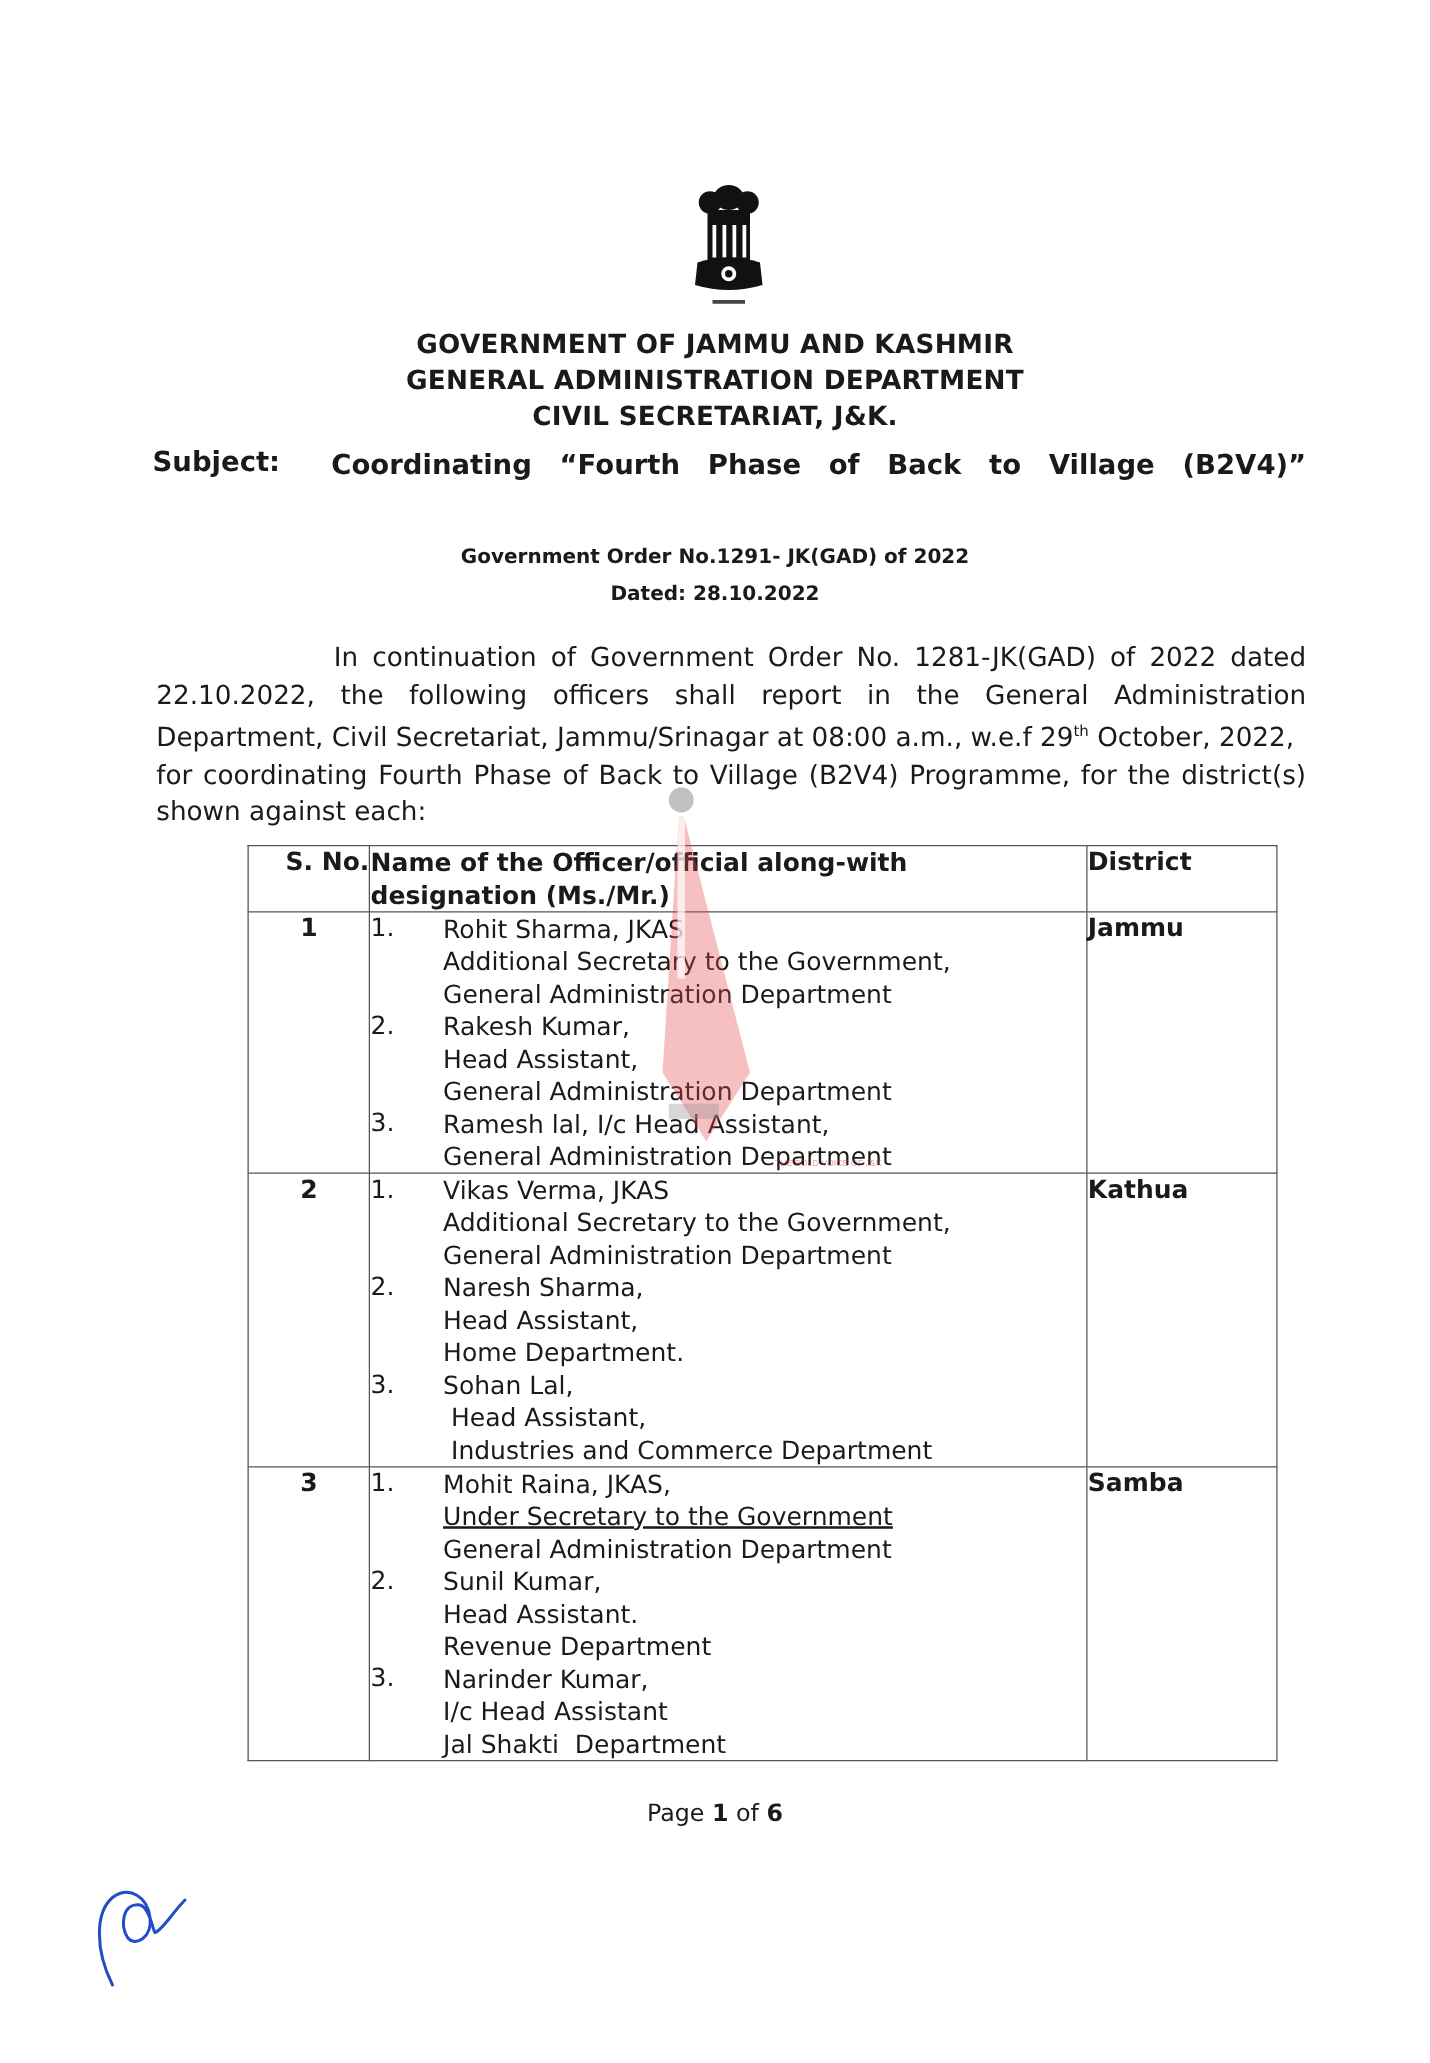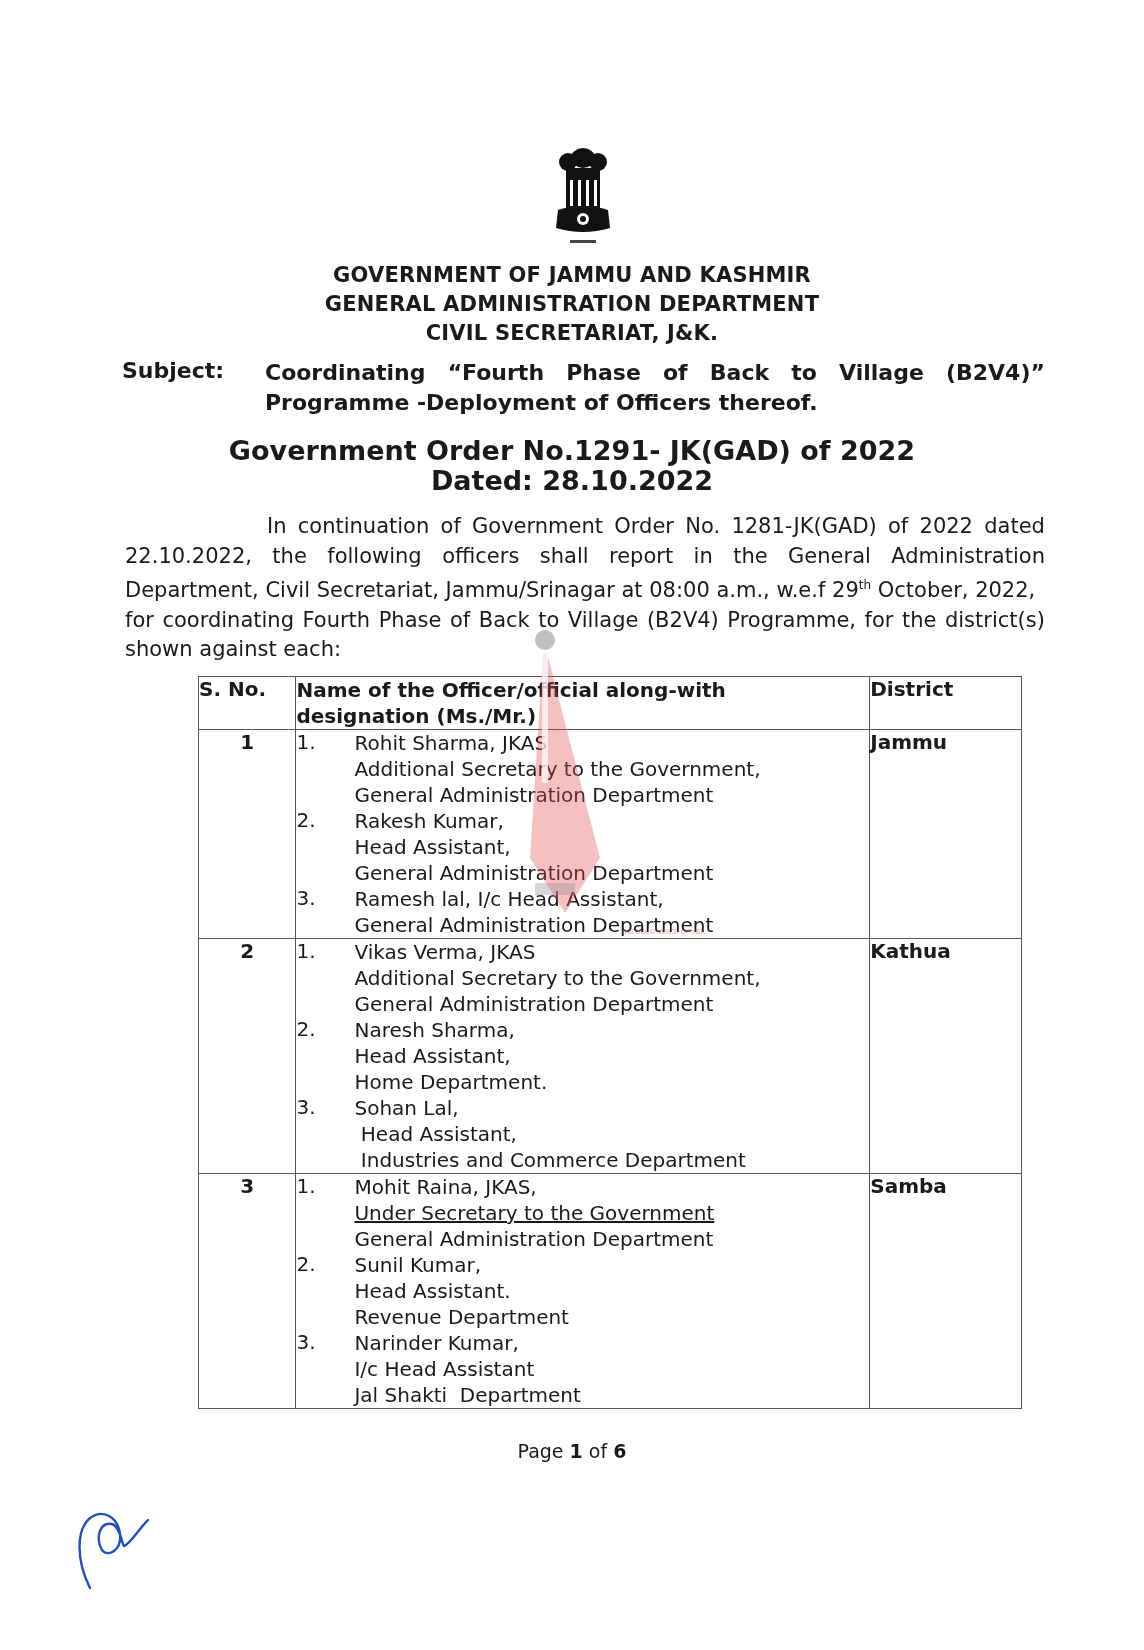--- a/index.html
+++ b/index.html
@@ -11,33 +11,33 @@
   .header { position:absolute; left:0; width:1144px; text-align:center;
             font-weight:bold; font-size:21px; letter-spacing:0.2px; }
   .h1 { top:263px; } .h2 { top:292px; } .h3 { top:321px; }
 
   .subject-label { position:absolute; left:122px; top:358px; font-weight:bold; font-size:22px; }
   .subject-text { position:absolute; left:265px; top:358px; width:780px;
                   font-weight:bold; font-size:22px; line-height:30px;
                   text-align:justify; text-align-last:left; }
   .subject-text .l1 { display:flex; justify-content:space-between; }
 
-  .order { position:absolute; left:0; width:1144px; text-align:center; font-weight:bold; font-size:27px; }
+  .order { position:absolute; left:0; width:1144px; text-align:center; font-weight:bold; font-size:16px; }
   .order1 { top:435px; } .order2 { top:465px; }
 
   .para { position:absolute; left:125px; top:512px; width:920px; font-size:21px; line-height:29.5px; }
   .para .row { display:flex; justify-content:space-between; white-space:nowrap; }
   .para .indent { padding-left:142px; }
   .para sup { font-size:12px;text-align:center; }
 
   table.officers { position:absolute; left:198px; top:676px; width:824px;
                    border-collapse:collapse; font-size:20px; }
   table.officers th, table.officers td { border:1.5px solid #555; vertical-align:top; padding:0; }
   th { text-align:left; font-weight:bold; font-size:20px; }
-  .c-sno { width:96px; } .c-name { width:570px; } .c-dist { width:150px; }
+  .c-sno { width:96px;text-align:right; } .c-name { width:570px; } .c-dist { width:150px; }
   th.c-sno { padding:6px 0 4px 2px; }
   th.c-name { padding:6px 0 4px 10px; line-height:26px; }
   th.c-dist { padding:6px 0 4px 10px; }
   td.sno { text-align:center; font-weight:bold; padding-top:6px; }
   td.dist { font-weight:bold; padding:6px 0 0 10px; }
   td.names { padding:4px 0 2px 8px; }
   .entry { display:flex; }
   .entry .num { width:58px; flex:none; }
   .entry .lines div { line-height:26px; }
 
@@ -83,21 +83,20 @@
     <div class="l1" id="subject-line1">
         <span>Coordinating</span>
         <span>“Fourth</span>
         <span>Phase</span>
         <span>of</span>
         <span>Back</span>
         <span>to</span>
         <span>Village</span>
         <span>(B2V4)”</span>
       </div>
-    <div>Programme -Deployment of Officers thereof.</div>
   </div>
 
   <div class="order order1">Government Order No.1291- JK(GAD) of 2022</div>
   <div class="order order2">Dated: 28.10.2022</div>
 
   <div class="para">
     <div class="row indent" id="body-line1">
         <span>In</span>
         <span>continuation</span>
         <span>of</span>

